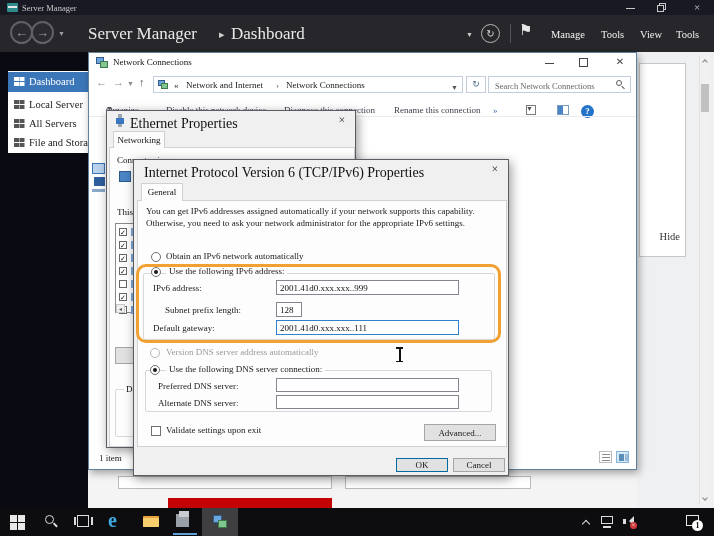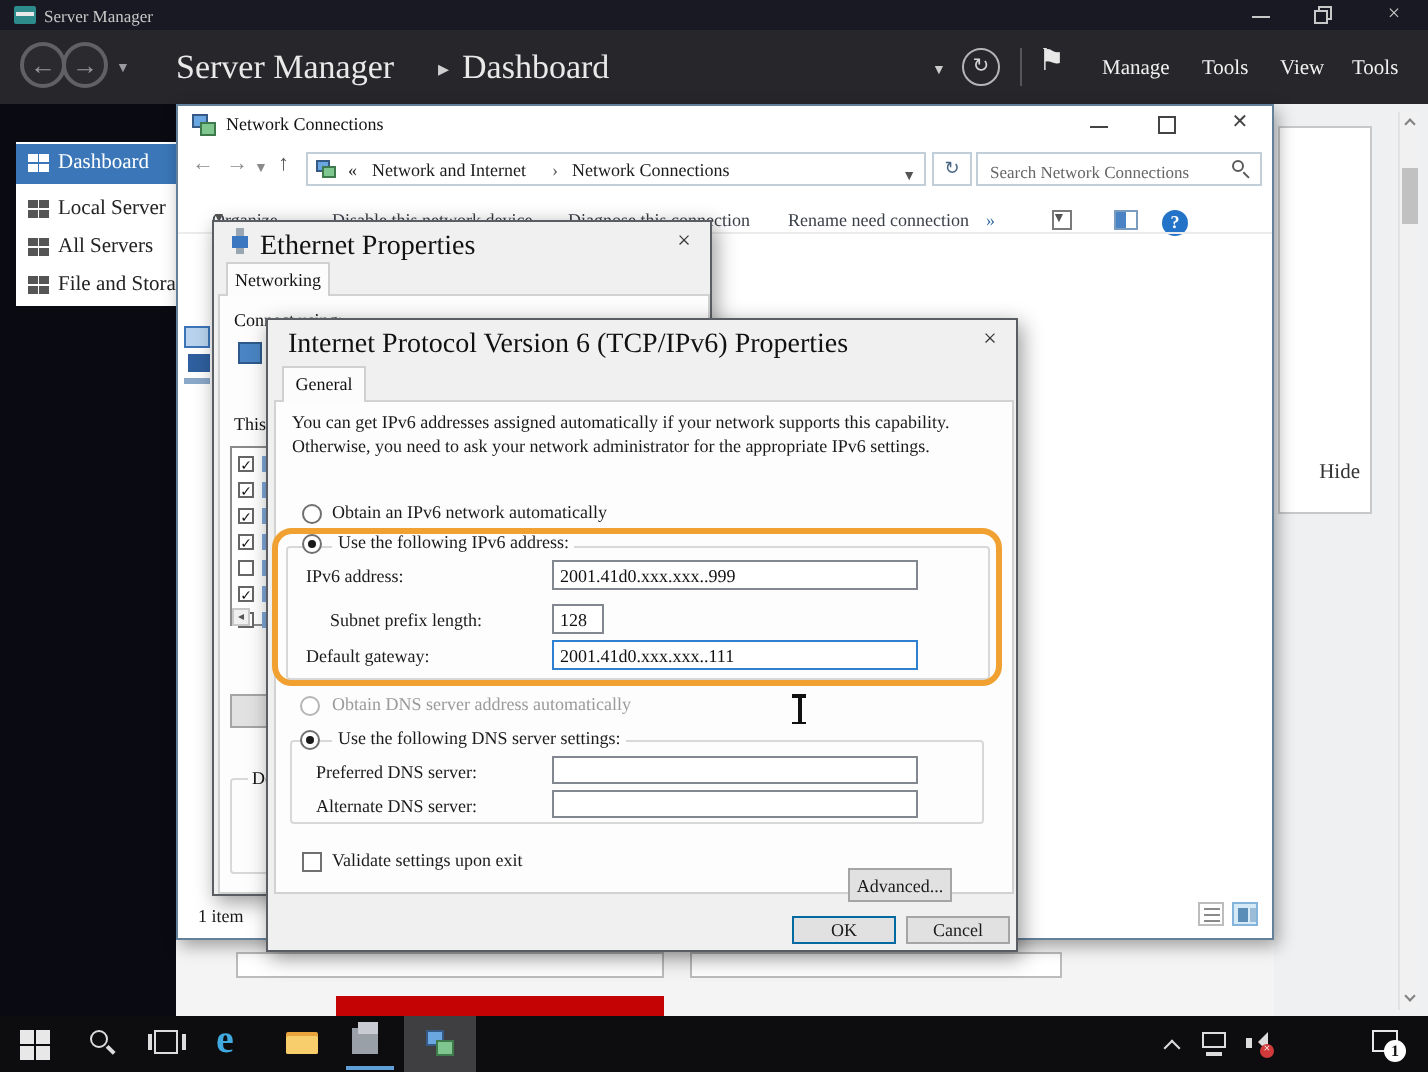--- a/index.html
+++ b/index.html
@@ -187,21 +187,21 @@
           <span>Organize</span> 
           <span style="font-size:7px;color:#555">▼</span>
         </span>
       <span style="left:77px">
           <span>Disable this network device</span>
         </span>
       <span style="left:195px">
           <span>Diagnose this connection</span>
         </span>
       <span style="left:305px">
-          <span>Rename need connection</span>
+          <span>Rename this connection</span>
         </span>
       <span style="left:404px;color:#3a6ea5">
           <span>»</span>
         </span>
       <span style="left:437px">
           <span style="display:inline-block;width:10px;height:10px;border:1px solid #7a7a7a;vertical-align:-2px"></span> 
           <span style="font-size:7px;color:#555">▼</span>
         </span>
       <span style="left:468px">
           <span style="display:inline-block;width:12px;height:10px;border:1px solid #7a9cc0;background:linear-gradient(to right,#4a84c4 0 5px,#fff 5px);vertical-align:-2px"></span>
@@ -301,40 +301,40 @@
     <span class="rlabel" style="left:32px;top:106px;background:#fdfdfd;padding:0 3px">Use the following IPv6 address:</span>
 
     <span class="rlabel" style="left:19px;top:123px">IPv6 address:</span>
     <div class="fld" style="left:142px;top:120px;width:183px;height:15px"><span>2001.41d0.xxx.xxx..999</span></div>
     <span class="rlabel" style="left:31px;top:145px">Subnet prefix length:</span>
     <div class="fld" style="left:142px;top:142px;width:26px;height:15px"><span>128</span></div>
     <span class="rlabel" style="left:19px;top:163px">Default gateway:</span>
     <div class="fld" style="left:142px;top:160px;width:183px;height:15px;border:1px solid #2f80d0"><span>2001.41d0.xxx.xxx..111</span></div>
 
     <div class="radio dis" style="left:16px;top:188px"></div>
-    <span class="rlabel dis" style="left:32px;top:187px">Obtain DNS server address automatically</span>
+    <span class="rlabel dis" style="left:32px;top:187px">Version DNS server address automatically</span>
 
     <div class="ibeam" style="left:262px;top:187px">
         <div class="c1"></div>
         <div class="stem"></div>
         <div class="c2"></div>
       </div>
 
     <div class="gbox" style="left:11px;top:210px;width:347px;height:42px"></div>
     <div class="radio sel" style="left:16px;top:205px"></div>
-    <span class="rlabel" style="left:32px;top:204px;background:#fdfdfd;padding:0 3px">Use the following DNS server settings:</span>
+    <span class="rlabel" style="left:32px;top:204px;background:#fdfdfd;padding:0 3px">Use the following DNS server connection:</span>
 
     <span class="rlabel" style="left:24px;top:221px">Preferred DNS server:</span>
     <div class="fld" style="left:142px;top:218px;width:183px;height:14px"><span></span></div>
     <span class="rlabel" style="left:24px;top:238px">Alternate DNS server:</span>
     <div class="fld" style="left:142px;top:235px;width:183px;height:14px"><span></span></div>
 
     <div class="chk" style="left:17px;top:266px"></div>
     <span class="rlabel" style="left:32px;top:265px">Validate settings upon exit</span>
-    <div class="btn" style="left:290px;top:274px;width:52px;height:17px;line-height:16px"><span>Advanced...</span></div>
+    <div class="btn" style="left:290px;top:264px;width:72px;height:17px;line-height:16px"><span>Advanced...</span></div>
 
     <div class="btn def" style="left:262px;top:298px;width:52px;height:14px;line-height:13px"><span>OK</span></div>
     <div class="btn" style="left:319px;top:298px;width:52px;height:14px;line-height:13px"><span>Cancel</span></div>
   </div>
 
   <div class="taskbar">
     <div class="tb-btn" style="left:6px;width:26px">
       <div style="position:absolute;left:4px;top:7px;width:6.5px;height:6.5px;background:#e8e8e8"></div>
       <div style="position:absolute;left:12px;top:7px;width:6.5px;height:6.5px;background:#e8e8e8"></div>
       <div style="position:absolute;left:4px;top:15px;width:6.5px;height:6.5px;background:#e8e8e8"></div>

